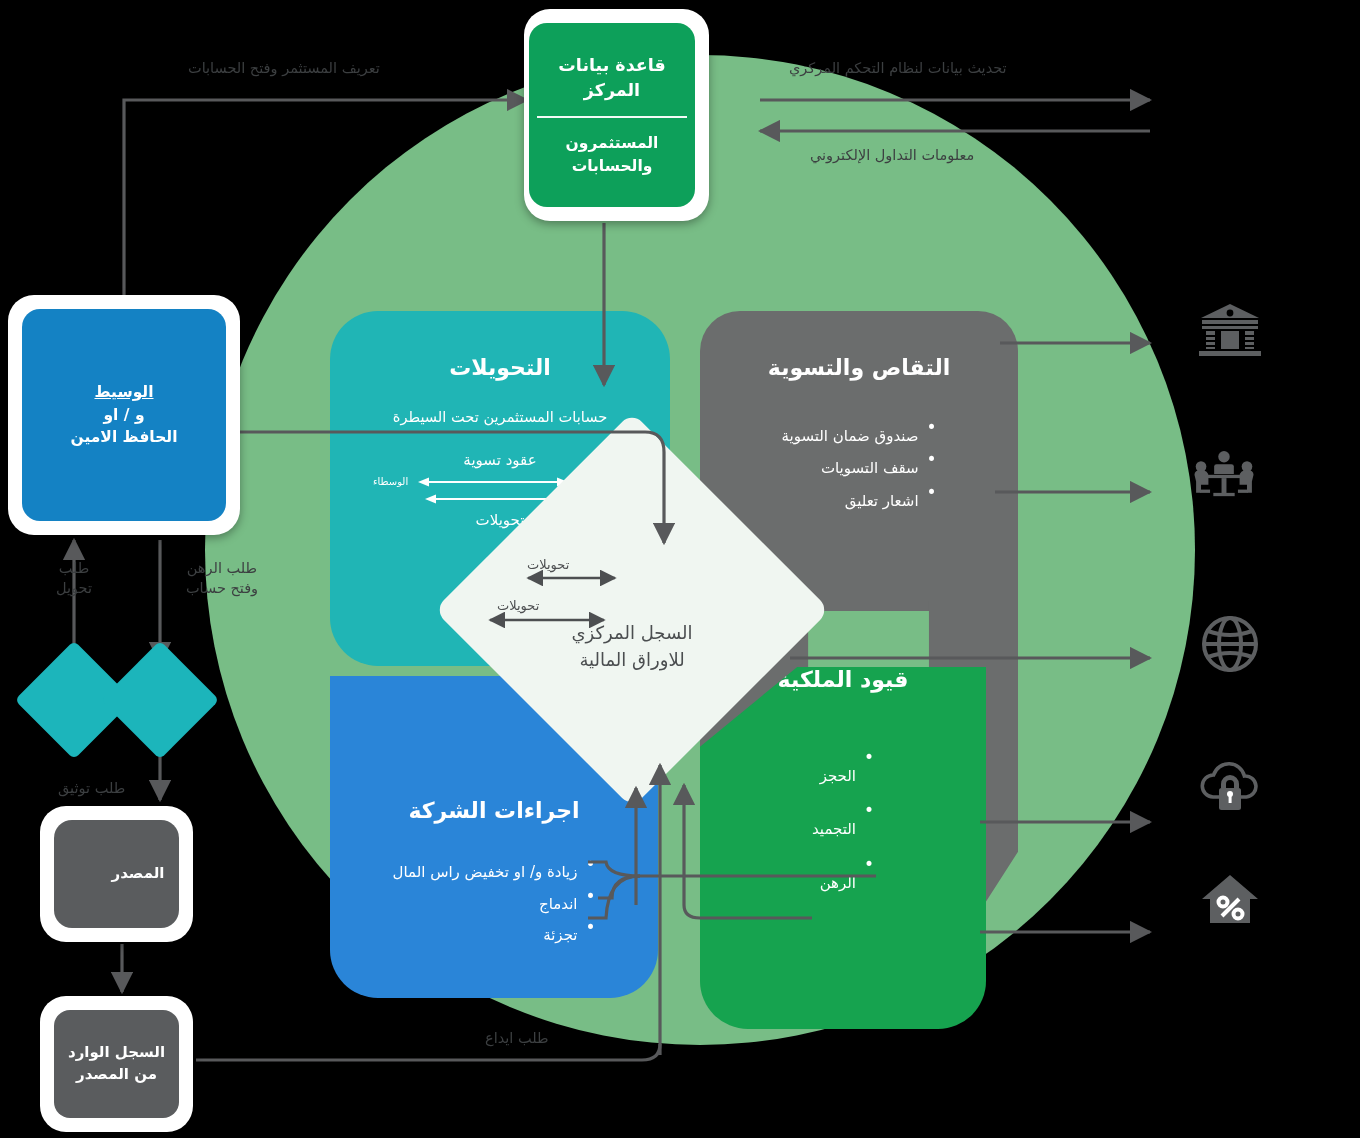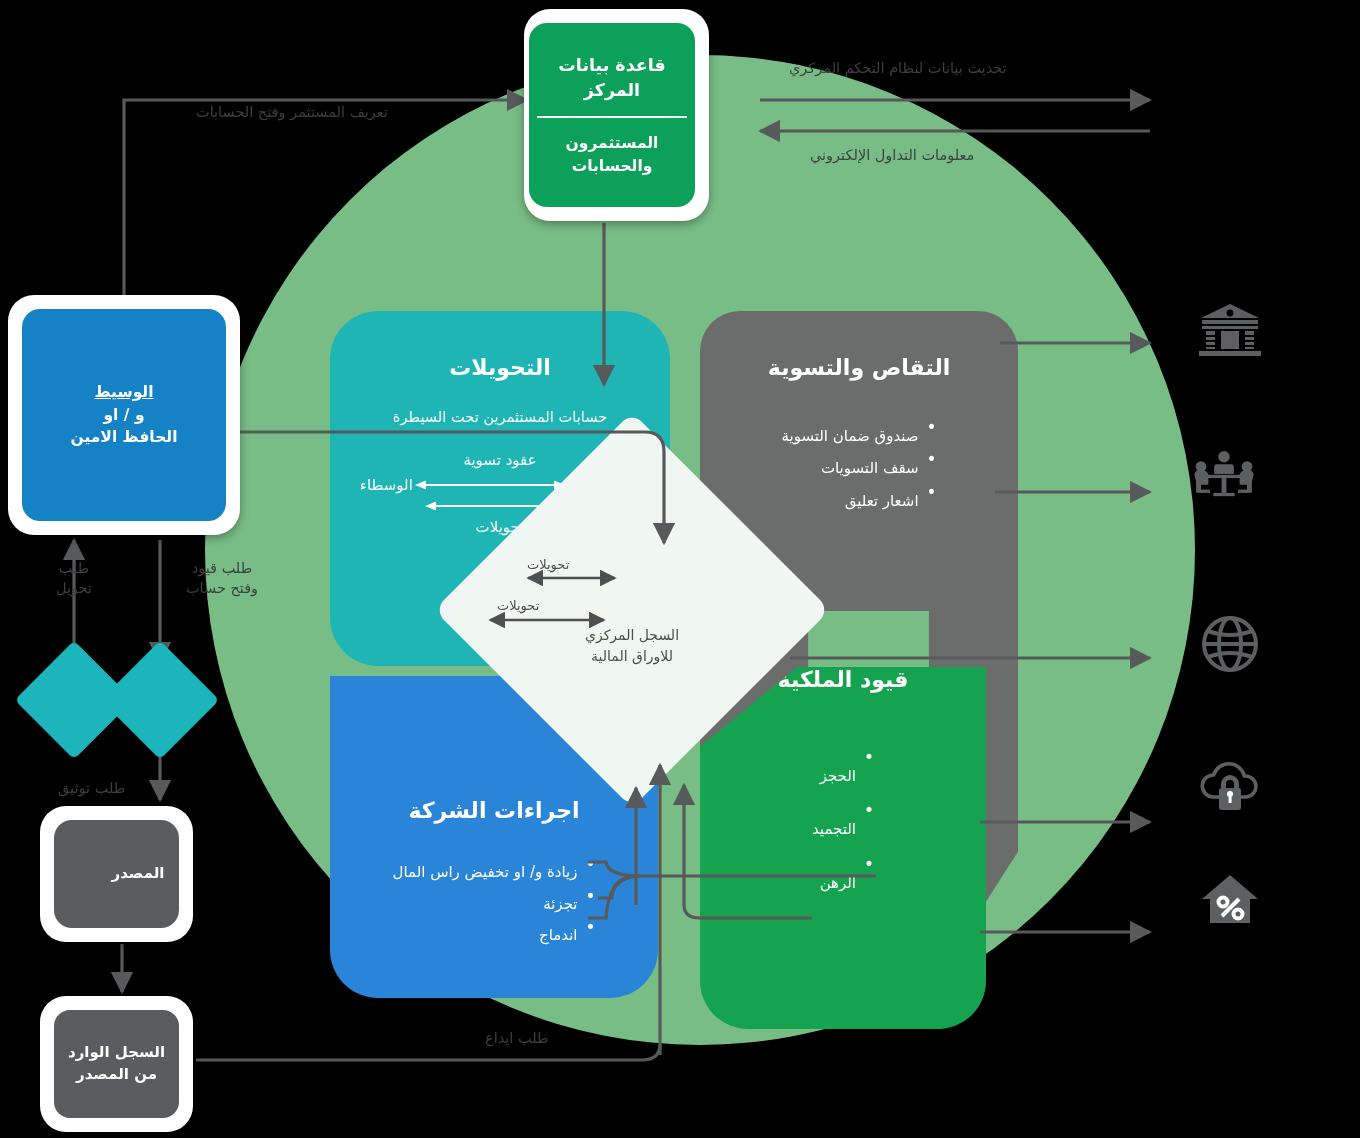--- a/index.html
+++ b/index.html
@@ -98,22 +98,22 @@
     background: #1cb8b8;
     border-radius: 48px 48px 0 48px;
     clip-path: polygon(0 0, 100% 0, 100% 56%, 62% 100%, 0 100%);
     padding-top: 44px;
   }
   #p-transfers { background: #20b5b5; }
   .tr-block { margin-top: 26px; text-align: center; }
   .tr-lbl { font-size: 15px; }
   .tr-arrowline {
     display: flex; align-items: center; justify-content: center;
-    gap: 2px; margin: 7px 0;
-    font-size: 15px;
+    gap: 10px; margin: 7px 0;
+    font-size: 10px;
   }
   .dbl-arrow {
     position: relative; width: 150px; height: 10px;
   }
   .dbl-arrow svg { display: block; }
 
   
   #p-clearing {
     left: 700px; top: 311px; width: 318px; height: 300px;
     background: #6b6d6d;
@@ -149,21 +149,21 @@
   #diamond {
     left: 492px; top: 470px; width: 280px; height: 280px;
     background: #f0f6f1;
     transform: rotate(45deg);
     border-radius: 14px;
   }
   #diamond-label {
     left: 492px; top: 470px; width: 280px; height: 280px;
     display: flex; align-items: center; justify-content: center;
     text-align: center;
-    color: #4b4e50; font-size: 14px; line-height: 1.5;
+    color: #4b4e50; font-size: 18px; line-height: 1.5;
     padding-top: 72px;
   }
 
   
   .mini-diamond {
     width: 84px; height: 84px;
     background: #1cb5bb;
     transform: rotate(45deg);
     border-radius: 6px;
   }
@@ -263,22 +263,22 @@
       <li>الحجز</li>
       <li>التجميد</li>
       <li>الرهن</li>
     </ul>
   </div>
 
   <div class="abs petal" id="p-corp">
     <h3>اجراءات الشركة</h3>
     <ul style="margin-top:34px;line-height:2.1;">
       <li>زيادة و/ او تخفيض راس المال</li>
+      <li>اندماج</li>
       <li>تجزئة</li>
-      <li>اندماج</li>
     </ul>
   </div>
 
   <div class="abs" id="diamond"></div>
   <div class="abs" id="diamond-label">
     <div>
       <div>السجل المركزي</div>
       <div>للاوراق المالية</div>
     </div>
   </div>
@@ -378,33 +378,33 @@
 
   <div class="abs mini-wrap" id="md-investor">
     <div class="mini-diamond"></div>
 
   </div>
   <div class="abs mini-wrap" id="md-holder">
     <div class="mini-diamond"></div>
 
   </div>
 
-  <div class="abs olabel" style="left:196px;top:58px;margin-top:44px;">تعريف المستثمر وفتح الحسابات</div>
+  <div class="abs olabel" style="left:188px;top:58px;">تعريف المستثمر وفتح الحسابات</div>
 
   <div class="abs olabel" style="left:789px;top:58px;">تحديث بيانات لنظام التحكم المركزي</div>
 
   <div class="abs olabel" style="left:810px;top:145px;">معلومات التداول الإلكتروني</div>
 
   <div class="abs olabel vert" style="left:36px;top:558px;width:76px;">
     <div>طلب</div>
     <div>تحويل</div>
   </div>
 
   <div class="abs olabel vert" style="left:164px;top:558px;width:116px;">
-    <div>طلب قيود</div>
+    <div>طلب الرهن</div>
     <div>وفتح حساب</div>
   </div>
 
   <div class="abs olabel" style="left:58px;top:778px;">طلب توثيق</div>
 
   <div class="abs olabel" style="left:485px;top:1028px;">طلب ايداع</div>
 
   <div class="abs rail-icon" id="ic-bank">
     <svg width="62" height="58" viewBox="0 0 62 58" fill="#5d5f61">
       <path d="M31 1 L60 15 L2 15 Z"></path>

